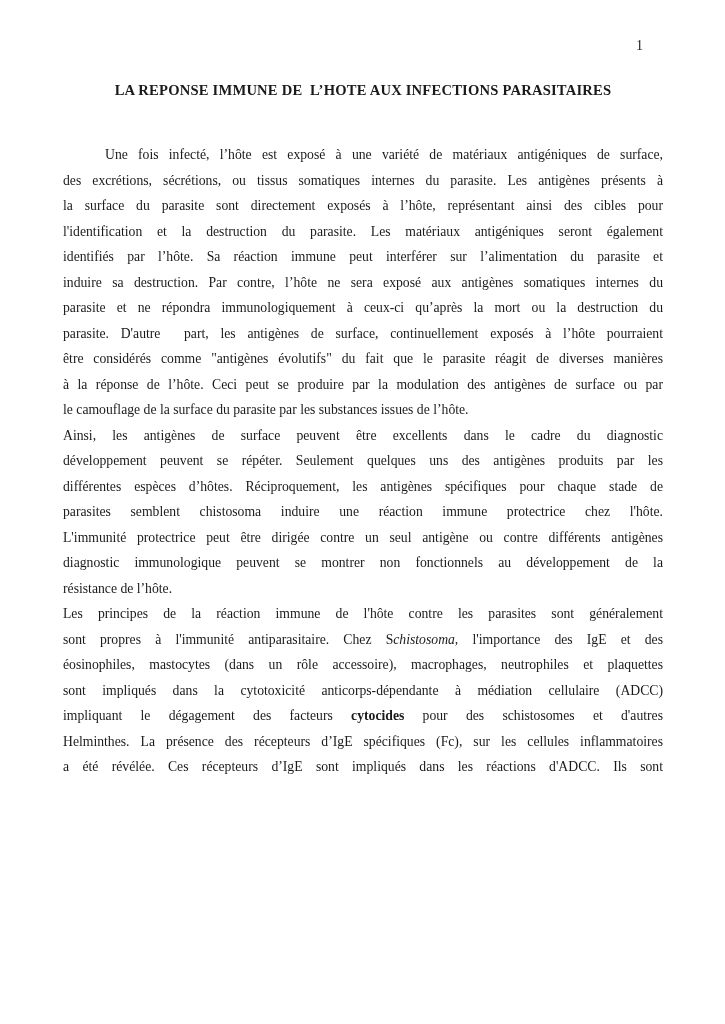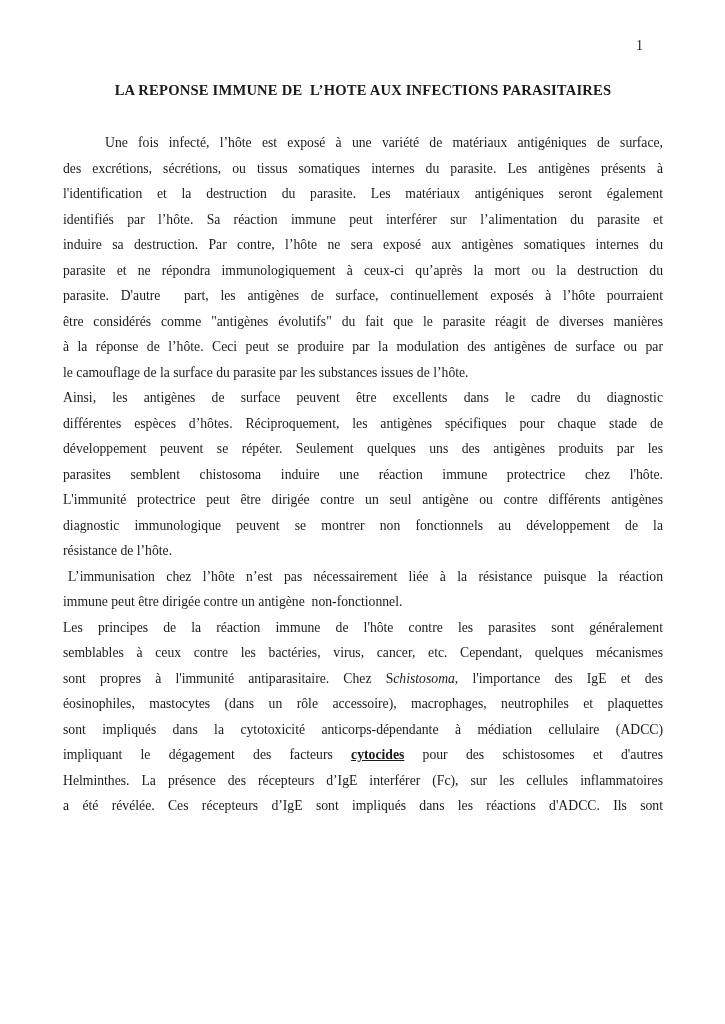--- a/index.html
+++ b/index.html
@@ -32,89 +32,85 @@
   .doc-title {
     margin: 24px 0 13px 0;
     font-size: 14.6px;
     font-weight: bold;
     line-height: 20px;
     text-align: center;
     letter-spacing: 0.2px;
     white-space: pre;
   }
   .body-text {
-    margin-top: 30px;
+    margin-top: 42px;
     width: 600px;
     font-size: 13.7px;
   }
   .line {
     line-height: 25.5px;
     text-align: justify;
     text-align-last: justify;
   }
   .line.end {
     text-align-last: left;
     font-family: Liberation Serif, serif;
   }
   .line.indent {
     padding-left: 42px;
   }
   .line.sp {
     padding-left: 5px;
   }
   .it { font-style: italic; }
-  .b  { font-weight: bold; text-decoration: underline; }
+  .b  { font-weight: bold; }
 </style>
 </head>
 <body>
 
 <div class="page">
 
   <div class="page-number">1</div>
 
   <h1 class="doc-title">LA REPONSE IMMUNE DE  L’HOTE AUX INFECTIONS PARASITAIRES</h1>
 
   <div class="body-text">
 
     <div>
       <div class="line indent">Une fois infecté, l’hôte est exposé à une variété de matériaux antigéniques de surface,</div>
       <div class="line">des excrétions, sécrétions, ou tissus somatiques internes du parasite. Les antigènes présents à</div>
+      <div class="line">la surface du parasite sont directement exposés à l’hôte, représentant ainsi des cibles pour</div>
       <div class="line">l'identification et la destruction du parasite. Les matériaux antigéniques seront également</div>
       <div class="line">identifiés par l’hôte. Sa réaction immune peut interférer sur l’alimentation du parasite et</div>
       <div class="line">induire sa destruction. Par contre, l’hôte ne sera exposé aux antigènes somatiques internes du</div>
       <div class="line">parasite et ne répondra immunologiquement à ceux-ci qu’après la mort ou la destruction du</div>
       <div class="line">parasite. D'autre&nbsp; part, les antigènes de surface, continuellement exposés à l’hôte pourraient</div>
       <div class="line">être considérés comme "antigènes évolutifs" du fait que le parasite réagit de diverses manières</div>
       <div class="line">à la réponse de l’hôte. Ceci peut se produire par la modulation des antigènes de surface ou par</div>
       <div class="line end">le camouflage de la surface du parasite par les substances issues de l’hôte.</div>
     </div>
 
     <div>
       <div class="line">Ainsi, les antigènes de surface peuvent être excellents dans le cadre du diagnostic</div>
     </div>
 
     <div>
+      <div class="line">développement peuvent se répéter. Seulement quelques uns des antigènes produits par les</div>
       <div class="line">différentes espèces d’hôtes. Réciproquement, les antigènes spécifiques pour chaque stade de</div>
-      <div class="line">développement peuvent se répéter. Seulement quelques uns des antigènes produits par les</div>
       <div class="line">parasites semblent chistosoma induire une réaction immune protectrice chez l'hôte.</div>
       <div class="line">L'immunité protectrice peut être dirigée contre un seul antigène ou contre différents antigènes</div>
       <div class="line">diagnostic immunologique peuvent se montrer non fonctionnels au développement de la</div>
       <div class="line end">résistance de l’hôte.</div>
     </div>
 
-    <div>
-      <div class="line sp">L’immunisation chez l’hôte n’est pas nécessairement liée à la résistance puisque la réaction</div>
-      <div class="line end">immune peut être dirigée contre un antigène&nbsp; non-fonctionnel.</div>
-    </div>
 
     <div>
       <div class="line">Les principes de la réaction immune de l'hôte contre les parasites sont généralement</div>
-      <div class="line">semblables à ceux contre les bactéries, virus, cancer, etc. Cependant, quelques mécanismes</div>
       <div class="line"><span>sont propres à l'immunité antiparasitaire. Chez S</span><span class="it">chistosoma,</span><span> l'importance des IgE et des</span></div>
       <div class="line">éosinophiles, mastocytes (dans un rôle accessoire), macrophages, neutrophiles et plaquettes</div>
       <div class="line">sont impliqués dans la cytotoxicité anticorps-dépendante à médiation cellulaire (ADCC)</div>
       <div class="line"><span>impliquant le dégagement des facteurs </span><span class="b">cytocides</span><span> pour des schistosomes et d'autres</span></div>
-      <div class="line">Helminthes. La présence des récepteurs d’IgE interférer (Fc), sur les cellules inflammatoires</div>
+      <div class="line">Helminthes. La présence des récepteurs d’IgE spécifiques (Fc), sur les cellules inflammatoires</div>
       <div class="line">a été révélée. Ces récepteurs d’IgE sont impliqués dans les réactions d'ADCC. Ils sont</div>
     </div>
 
   </div>
 </div>
 
 </body></html>

